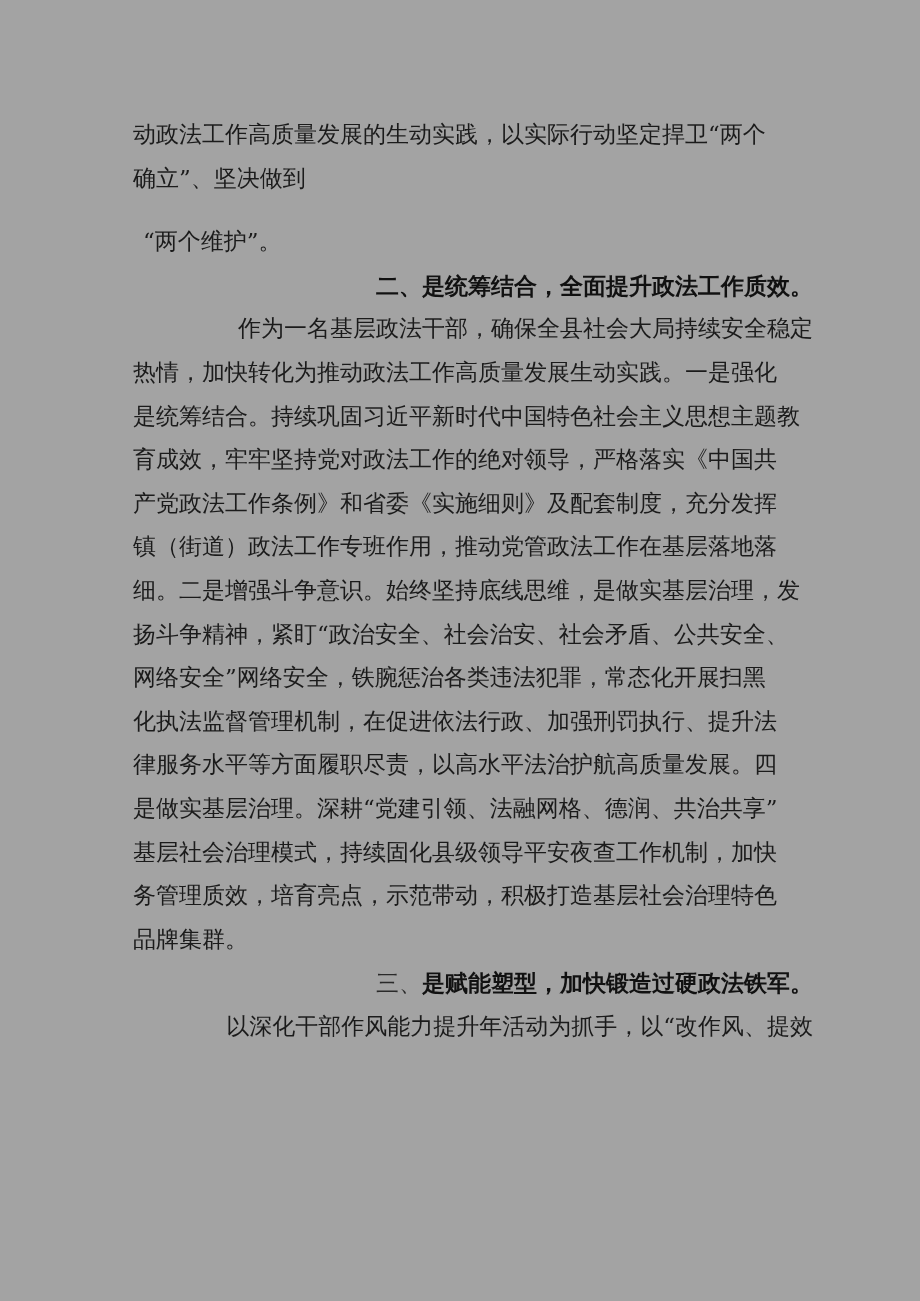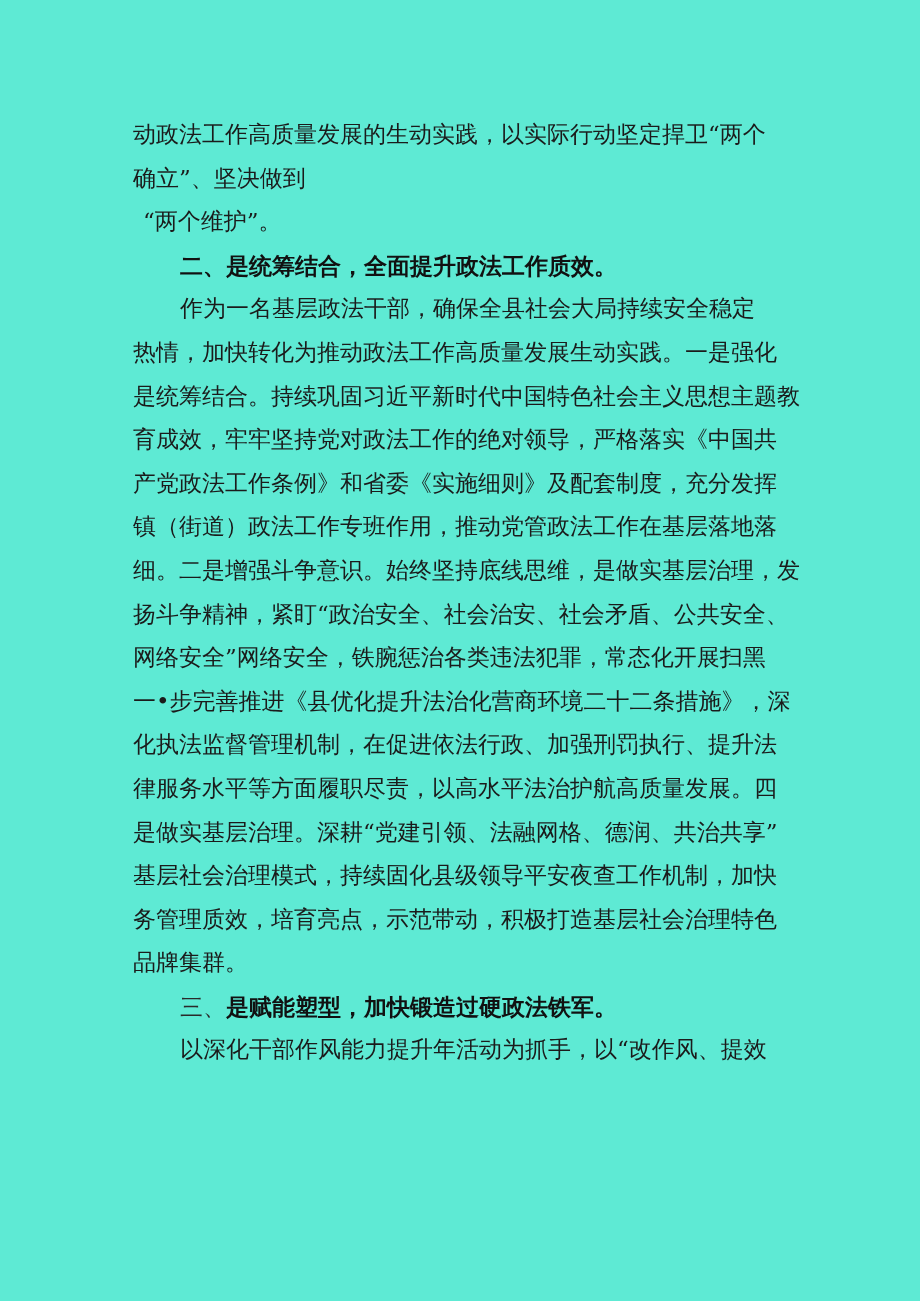--- a/index.html
+++ b/index.html
@@ -14,40 +14,42 @@
       overflow: hidden;
       font-family: "DejaVu Serif", "Liberation Serif", serif;
       color: #1b1b1b;
     }
     .page {
       position: absolute;
       left: 0;
       top: 0;
       width: 920px;
       height: 1301px;
-      background: #5eead4;
+      background: #a3a3a3;
     }
     .text-block {
       position: absolute;
       left: 133px;
       top: 113px;
       width: 680px;
     }
     .line {
       height: 43.6px;
       line-height: 43.6px;
       font-size: 23px;
       white-space: pre;
       letter-spacing: 0px;
     }
     .indent {
       padding-left: 47px;
+      text-align: right;
     }
     .quote-indent {
       padding-left: 10px;
+      margin-top: 20px;
     }
     .heading {
       font-weight: bold;
       color: #111111;
     }
     .heading .num-normal {
       font-weight: normal;
       color: #2a2a2a;
     }
   </style>
@@ -68,21 +70,20 @@
       <div>
         <div class="line indent">作为一名基层政法干部，确保全县社会大局持续安全稳定</div>
         <div class="line">热情，加快转化为推动政法工作高质量发展生动实践。一是强化</div>
         <div class="line">是统筹结合。持续巩固习近平新时代中国特色社会主义思想主题教</div>
         <div class="line">育成效，牢牢坚持党对政法工作的绝对领导，严格落实《中国共</div>
         <div class="line">产党政法工作条例》和省委《实施细则》及配套制度，充分发挥</div>
         <div class="line">镇（街道）政法工作专班作用，推动党管政法工作在基层落地落</div>
         <div class="line">细。二是增强斗争意识。始终坚持底线思维，是做实基层治理，发</div>
         <div class="line">扬斗争精神，紧盯“政治安全、社会治安、社会矛盾、公共安全、</div>
         <div class="line">网络安全”网络安全，铁腕惩治各类违法犯罪，常态化开展扫黑</div>
-        <div class="line">一•步完善推进《县优化提升法治化营商环境二十二条措施》，深</div>
         <div class="line">化执法监督管理机制，在促进依法行政、加强刑罚执行、提升法</div>
         <div class="line">律服务水平等方面履职尽责，以高水平法治护航高质量发展。四</div>
         <div class="line">是做实基层治理。深耕“党建引领、法融网格、德润、共治共享”</div>
         <div class="line">基层社会治理模式，持续固化县级领导平安夜查工作机制，加快</div>
         <div class="line">务管理质效，培育亮点，示范带动，积极打造基层社会治理特色</div>
         <div class="line">品牌集群。</div>
       </div>
     </div>
 
     <div>

